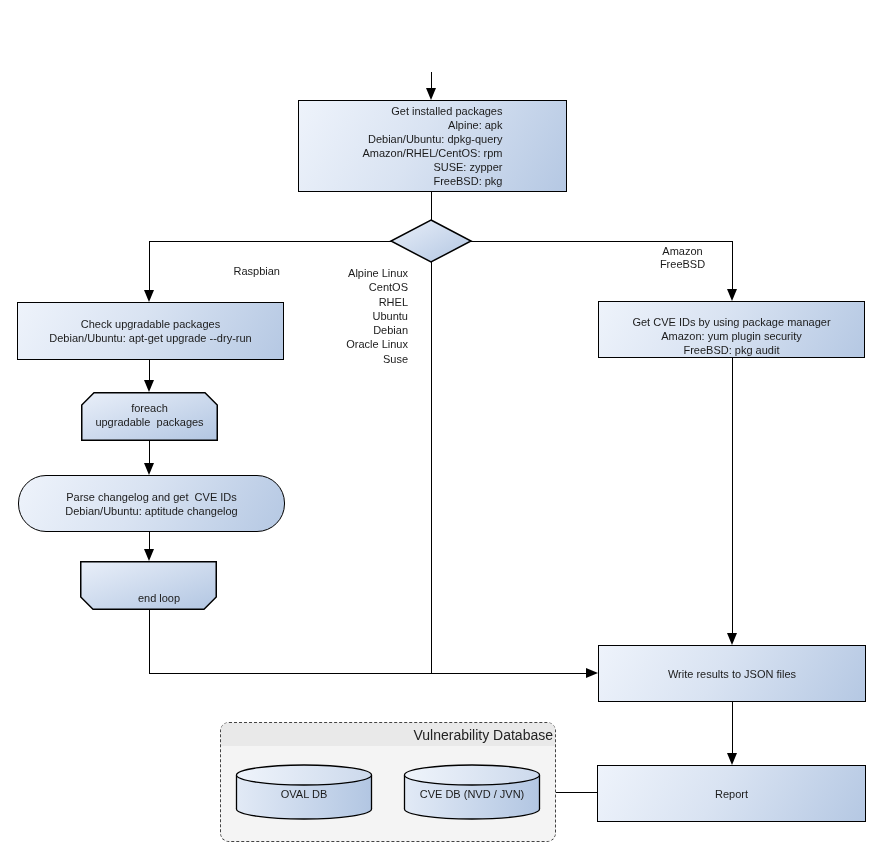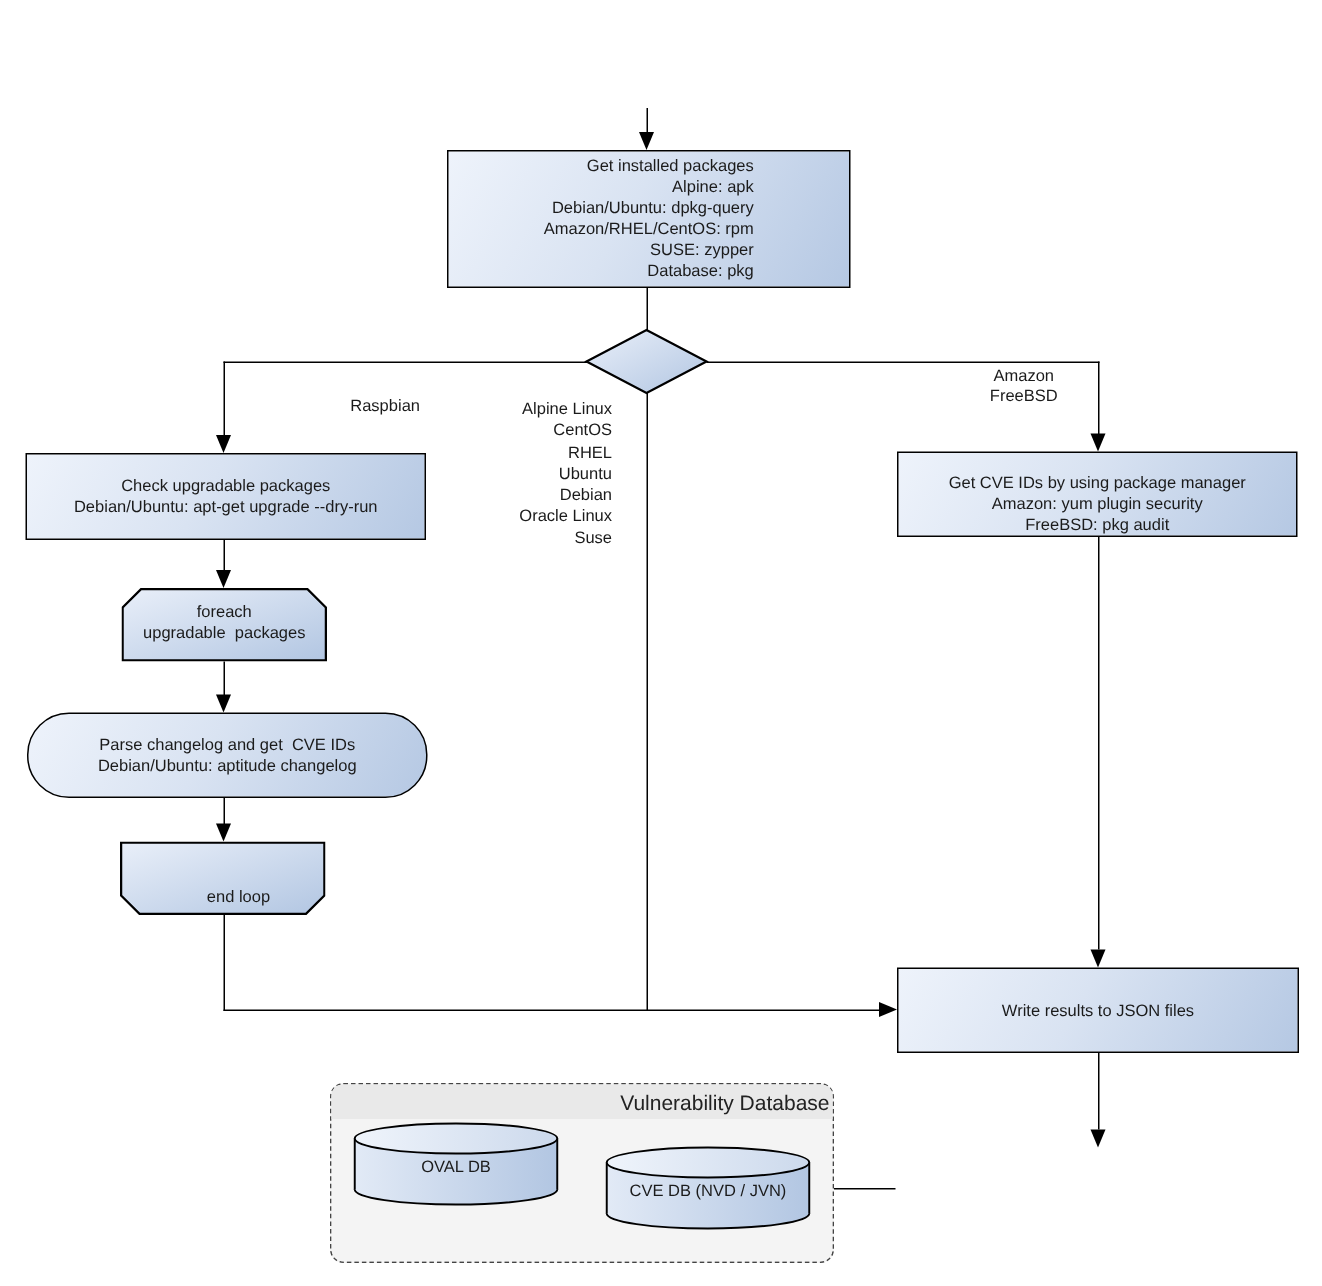--- a/index.html
+++ b/index.html
@@ -60,21 +60,21 @@
     </defs>
   </svg>
 
 
   <div class="node" style="left:298px;top:100px;width:269px;height:92px;">
     <span class="txt right-block">Get installed packages
 Alpine: apk
 Debian/Ubuntu: dpkg-query
 Amazon/RHEL/CentOS: rpm
 SUSE: zypper
-Database: pkg</span>
+FreeBSD: pkg</span>
   </div>
 
   <div class="node" style="left:17px;top:302px;width:267px;height:58px;">
     <span class="txt">Check upgradable packages
 Debian/Ubuntu: apt-get upgrade --dry-run</span>
   </div>
 
   <div class="node" style="left:18px;top:475px;width:267px;height:57px;border-radius:28px;">
     <span class="txt">Parse changelog and get  CVE IDs
 Debian/Ubuntu: aptitude changelog</span>
@@ -83,20 +83,23 @@
   <div class="node" style="left:598px;top:301px;width:267px;height:57px;align-items:flex-end;">
     <span class="txt">Get CVE IDs by using package manager
 Amazon: yum plugin security
 FreeBSD: pkg audit</span>
   </div>
 
   <div class="node" style="left:598px;top:645px;width:268px;height:57px;">
     <span class="txt">Write results to JSON files</span>
   </div>
 
+  <div class="node" style="left:597px;top:765px;width:269px;height:57px;">
+    <span class="txt">Report</span>
+  </div>
 
   <div class="shape-wrap" style="left:389px;top:218px;width:84px;height:46px;">
     <svg width="84" height="46">
       <polygon points="42,2 82,23 42,44 2,23" fill="url(#gShape)" stroke="#000" stroke-width="1.5"></polygon>
     </svg>
   </div>
 
   <div class="shape-wrap" style="left:81px;top:392px;width:137px;height:49px;">
     <svg width="137" height="49">
       <polygon points="13,0.75 124,0.75 136.25,13 136.25,48.25 0.75,48.25 0.75,13" fill="url(#gShape)" stroke="#000" stroke-width="1.5"></polygon>
@@ -111,21 +114,21 @@
     </svg>
     <div class="shape-text txt" style="top:30px;padding-left:21px;">end loop</div>
   </div>
 
   <div id="db-container">
     <div id="db-band">
       <span class="title">Vulnerability Database</span>
     </div>
   </div>
 
-  <div class="shape-wrap" style="left:235px;top:748px;width:138px;height:56px;">
+  <div class="shape-wrap" style="left:235px;top:764px;width:138px;height:56px;">
     <svg width="138" height="56">
       <ellipse cx="69" cy="45" rx="67.5" ry="10" fill="url(#gCylBody)" stroke="#000" stroke-width="1.3"></ellipse>
       <rect x="1.5" y="11" width="135" height="34" fill="url(#gCylBody)"></rect>
       <line x1="1.5" y1="11" x2="1.5" y2="45" stroke="#000" stroke-width="1.3"></line>
       <line x1="136.5" y1="11" x2="136.5" y2="45" stroke="#000" stroke-width="1.3"></line>
       <ellipse cx="69" cy="11" rx="67.5" ry="10" fill="url(#gCylTop)" stroke="#000" stroke-width="1.3"></ellipse>
     </svg>
     <div class="cyl-text">OVAL DB</div>
   </div>
 

